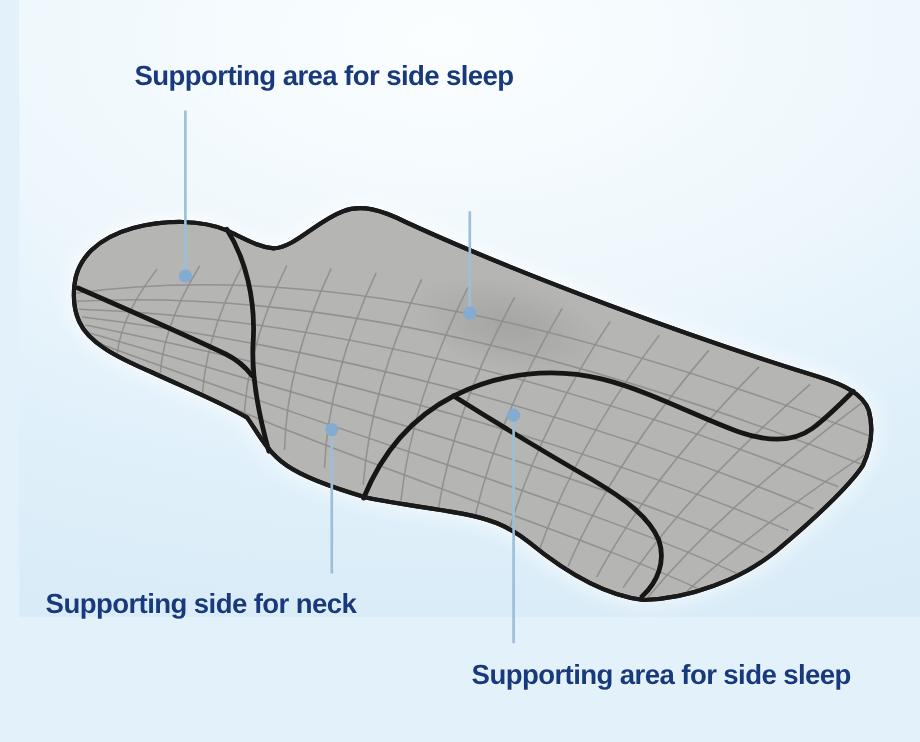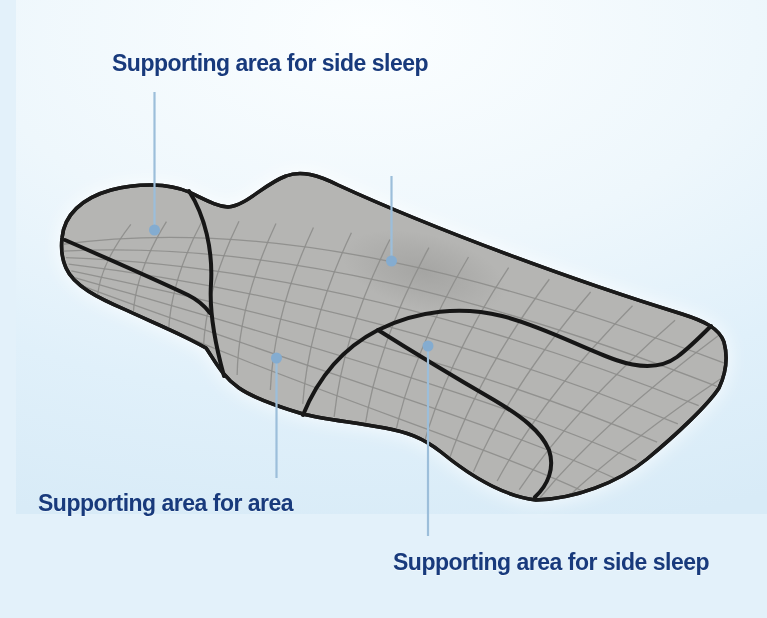--- a/index.html
+++ b/index.html
@@ -129,15 +129,15 @@
     <circle class="leader-dot" cx="375.5" cy="261" r="5.5"></circle>
 
     <line class="leader" x1="260.5" y1="359" x2="260.5" y2="478"></line>
     <circle class="leader-dot" cx="260.5" cy="358" r="5.5"></circle>
 
     <line class="leader" x1="412" y1="347" x2="412" y2="536"></line>
     <circle class="leader-dot" cx="412" cy="346" r="5.5"></circle>
   </svg>
 
   <div class="label" id="label-side-left">Supporting area for side sleep</div>
-  <div class="label" id="label-neck">Supporting area for area</div>
+  <div class="label" id="label-neck">Supporting side for neck</div>
   <div class="label" id="label-side-right">Supporting area for side sleep</div>
 </div>
 
 </body></html>

